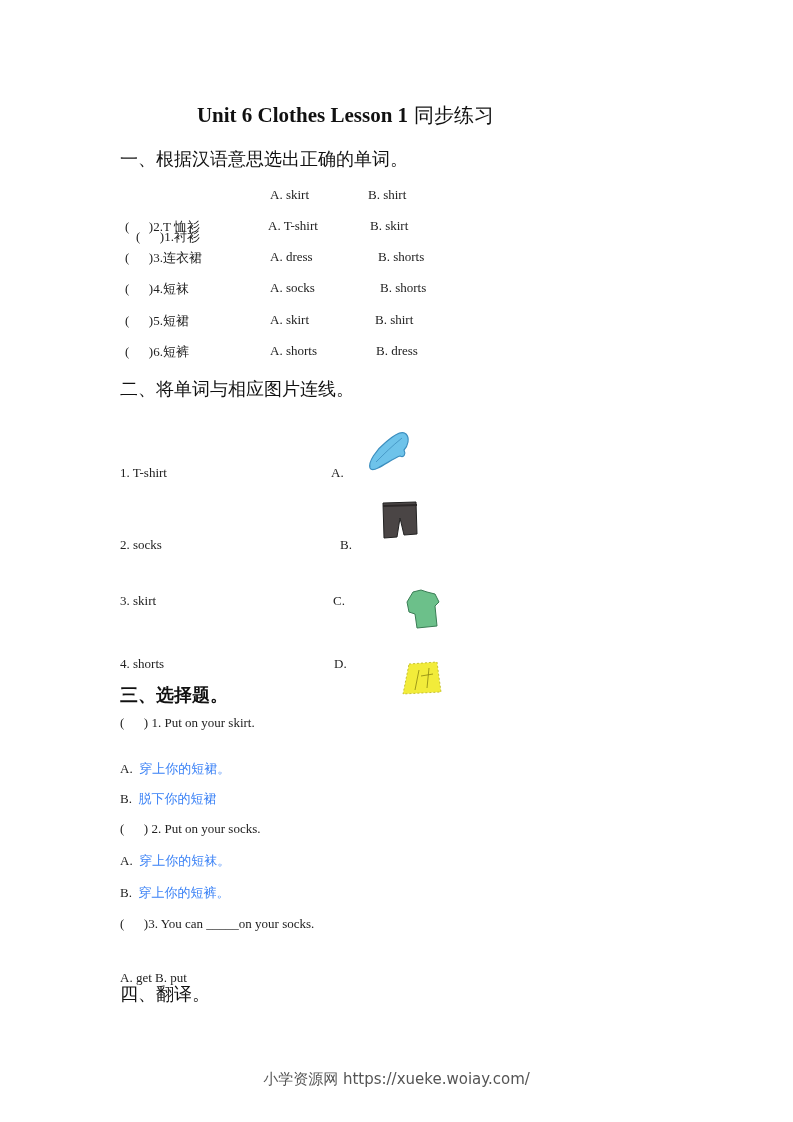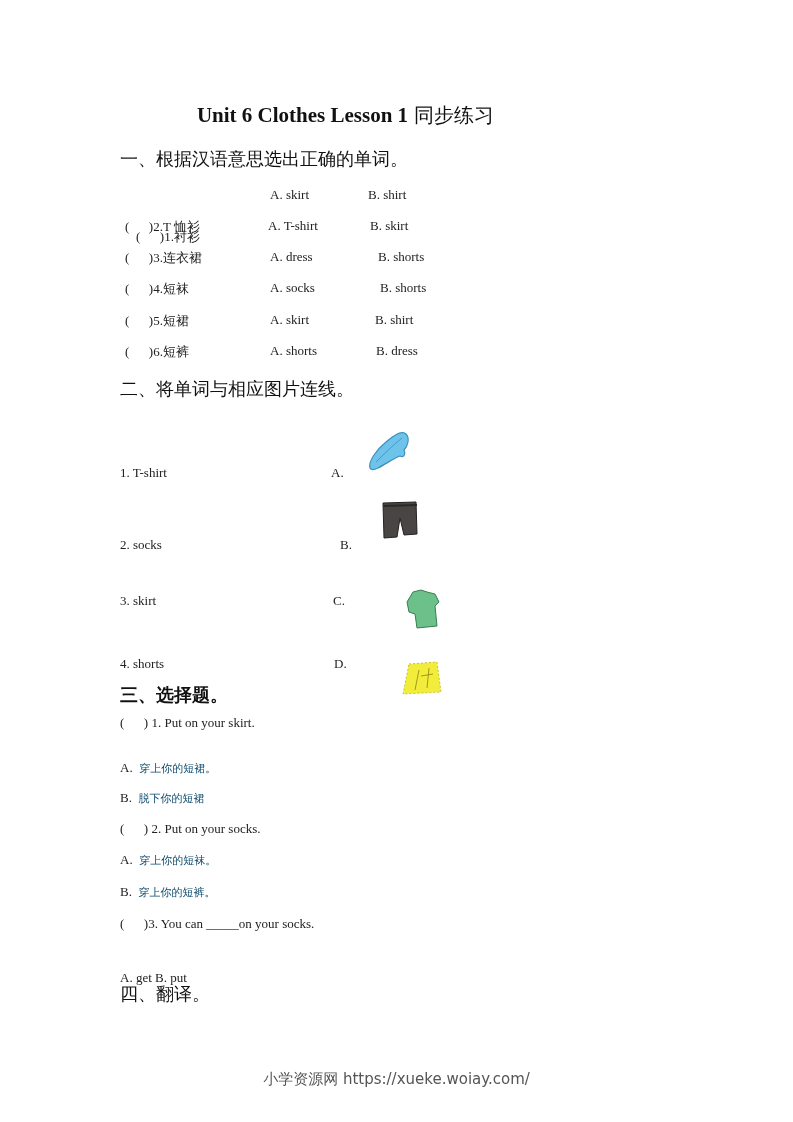--- a/index.html
+++ b/index.html
@@ -5,21 +5,21 @@
     html, body { margin: 0; padding: 0; background: #ffffff; }
     body { width: 793px; height: 1122px; position: relative; overflow: hidden;
            font-family: "Liberation Serif", "DejaVu Serif", serif; color: #111; }
     .abs { position: absolute; white-space: nowrap; }
     .title { left: 0; width: 691px; top: 102px; text-align: center; font-size: 21px; font-weight: bold; }
     .title .cn { font-family: "DejaVu Sans", sans-serif; font-weight: normal; font-size: 20px; margin-left: 6px; }
     .section { left: 120px; font-family: "DejaVu Sans", sans-serif; font-size: 18px; color: #111; }
     .q1 { font-size: 13px; color: #222; }
     .q1 .cn { font-family: "DejaVu Sans", sans-serif; font-size: 13px; }
     .txt { font-size: 13px; color: #222; }
-    .txt .cn { font-family: Liberation Serif, serif; font-size: 11px; color: #0c4a6e; }
+    .txt .cn { font-family: Liberation Serif, serif; font-size: 13px; color: #3b82f6; }
     .footer { left: 0; width: 793px; top: 1070px; text-align: center;
               font-family: "DejaVu Sans", sans-serif; font-size: 15px; color: #555; }
     .pic { position: absolute; }
   </style>
 </head>
 <body>
 
 <div class="abs title">
   <span>Unit 6 Clothes Lesson 1</span><span class="cn">同步练习</span>
 </div>

